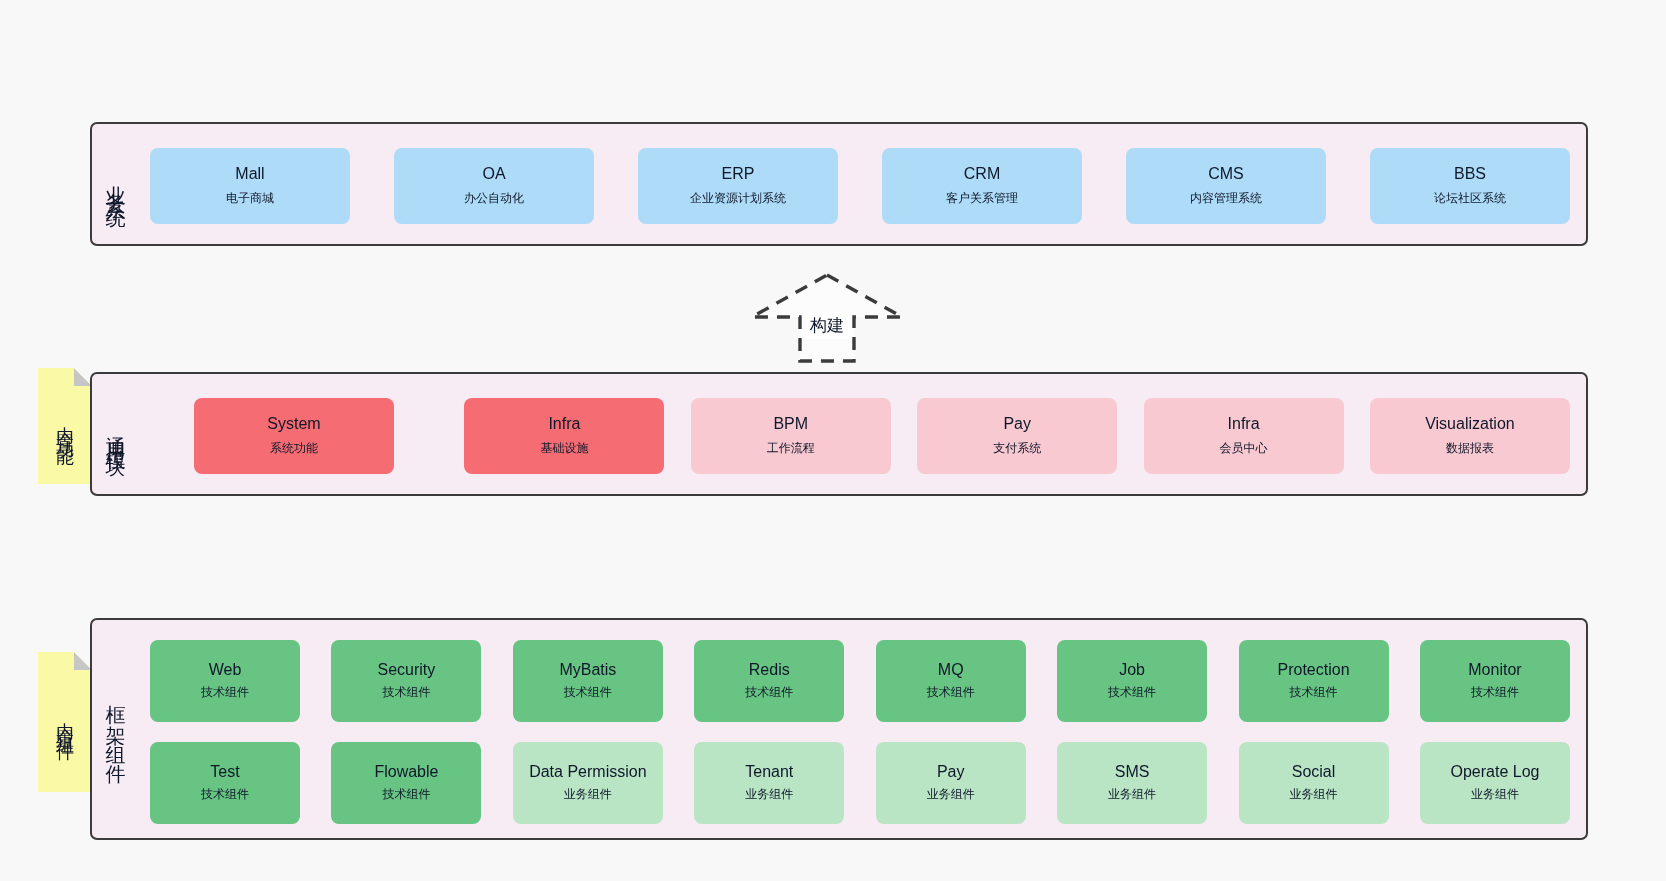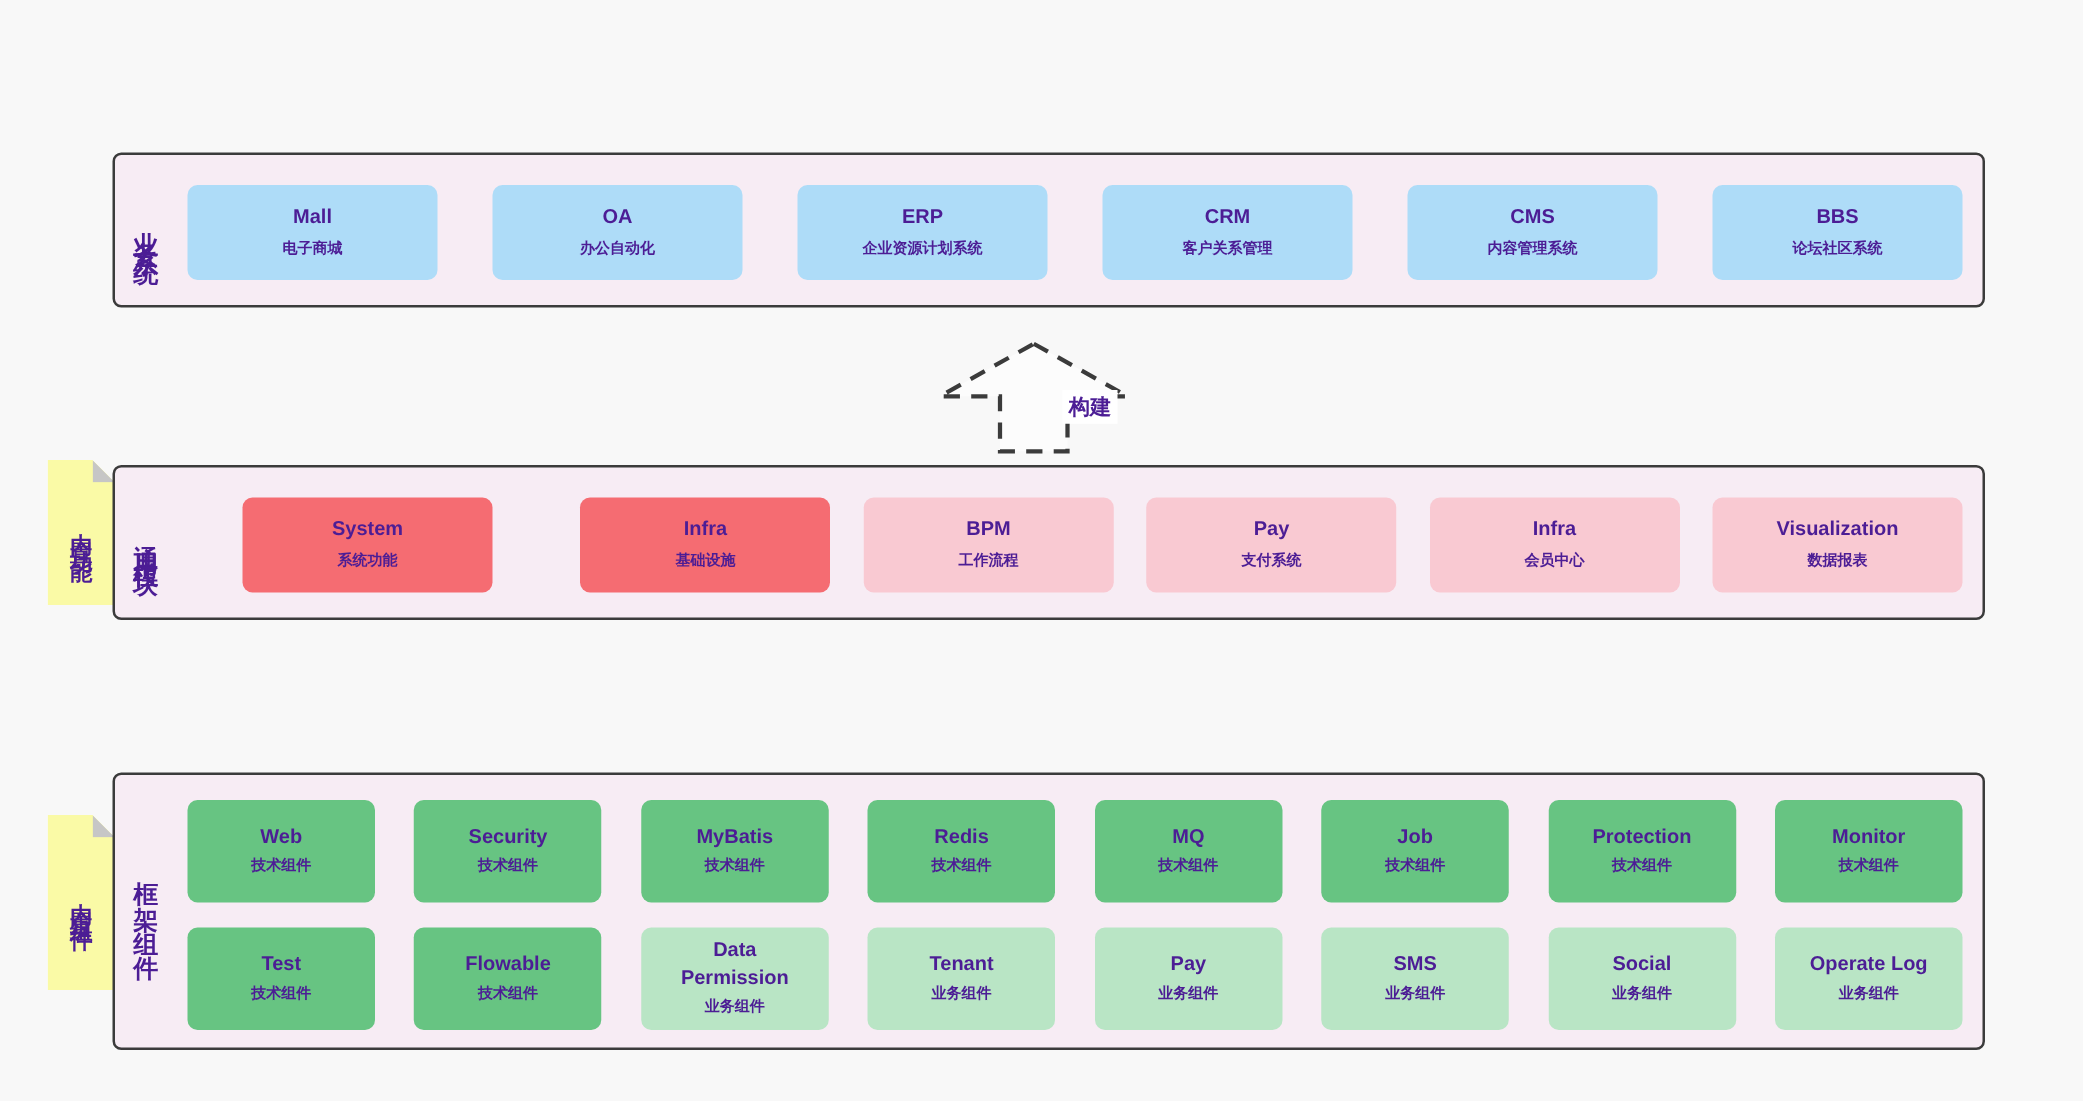--- a/index.html
+++ b/index.html
@@ -1,18 +1,18 @@
 <!DOCTYPE html>
 <html style="--page-bg: #f8f8f8; --container-fill: #f7ecf4; --outline: #3b3b3b; --blue: #aedcf8; --red: #f56c72; --pink: #f9c9d2; --green: #67c482; --light-green: #b9e5c5; --sticky-yellow: #fafaa6;"><head>
 <meta charset="utf-8">
 <style>
   html,body{margin:0;padding:0;background:#f8f8f8;}
   .stage{
     position:relative;width:1666px;height:881px;background:#f8f8f8;overflow:hidden;
-    font-family:"Liberation Sans","DejaVu Sans",sans-serif;color:#4c1d95;font-weight:bold;
+    font-family:"Liberation Sans","DejaVu Sans",sans-serif;color:#0f172a;
   }
   .layer{
     position:absolute;left:90px;width:1498px;box-sizing:border-box;
     background:var(--container-fill,#f7ecf4);
     border:2px solid var(--outline,#3b3b3b);border-radius:7px;
   }
   #layer-top{top:122px;height:124px;}
   #layer-mid{top:372px;height:124px;}
   #layer-bottom{top:618px;height:222px;}
 
@@ -60,21 +60,21 @@
     position:absolute;left:50%;top:50%;transform:translate(-50%,-50%);
     writing-mode:vertical-rl;text-orientation:upright;
     font-size:18px;letter-spacing:7px;line-height:1;white-space:nowrap;
   }
 
   .arrow-wrap{position:absolute;width:160px;height:92px;}
   #arrow-build{left:747px;top:272px;}
   #arrow-implement{left:763px;top:518px;}
   .arrow-label{
     position:absolute;left:50%;top:40px;transform:translateX(-50%);
-    background:#ffffff;padding:2px 5px;font-size:17px;white-space:nowrap;margin-left:45px;
+    background:#ffffff;padding:2px 5px;font-size:17px;white-space:nowrap;
   }
 </style>
 </head>
 <body>
 
 <div class="stage">
 
   <div class="sticky" id="sticky-mid">
     <div class="fold"></div>
     <div class="s-label">内置功能</div>

